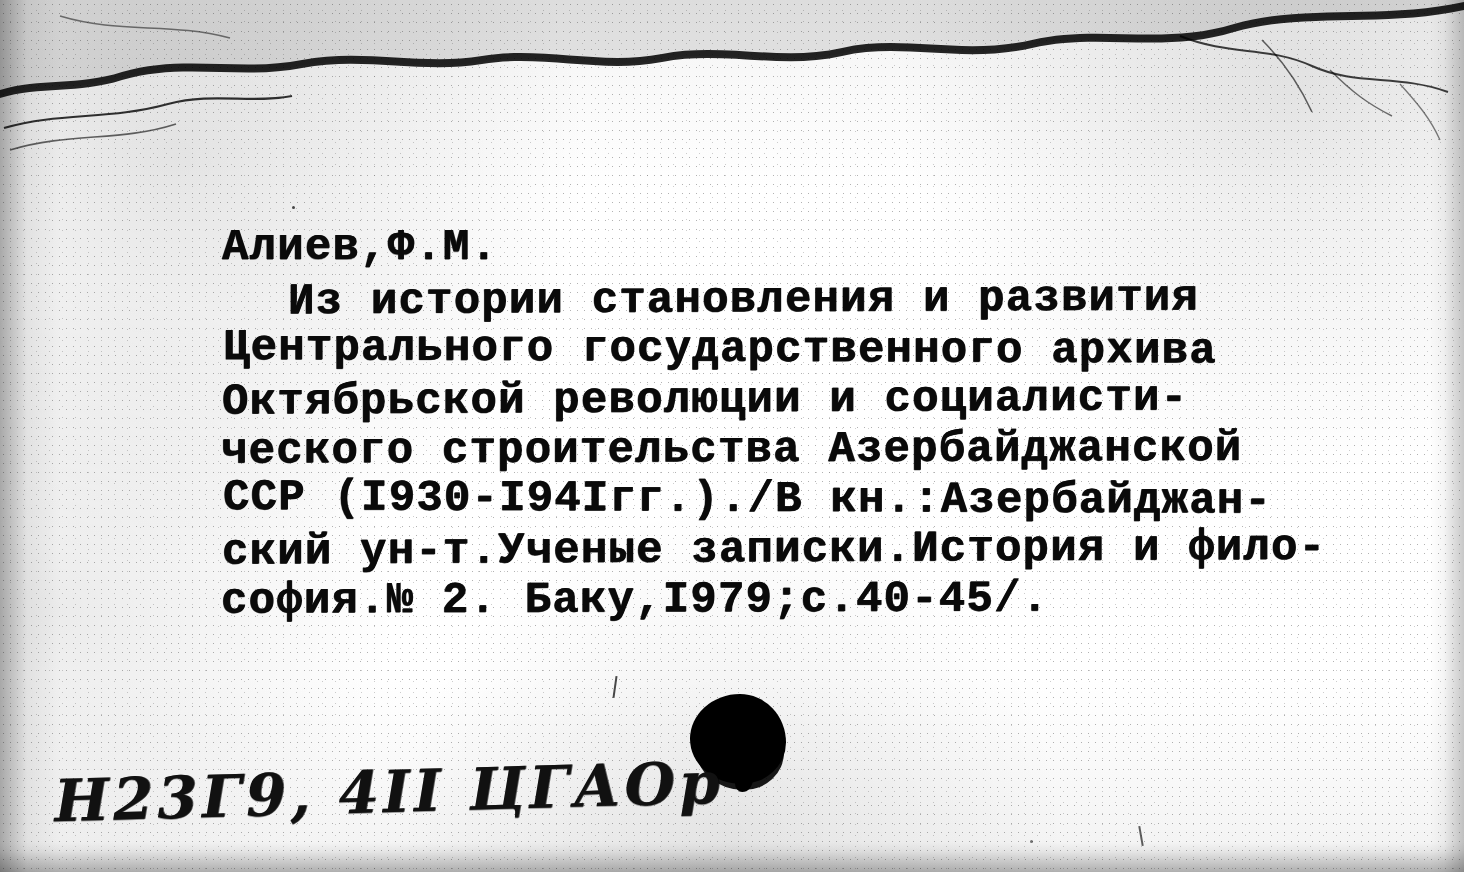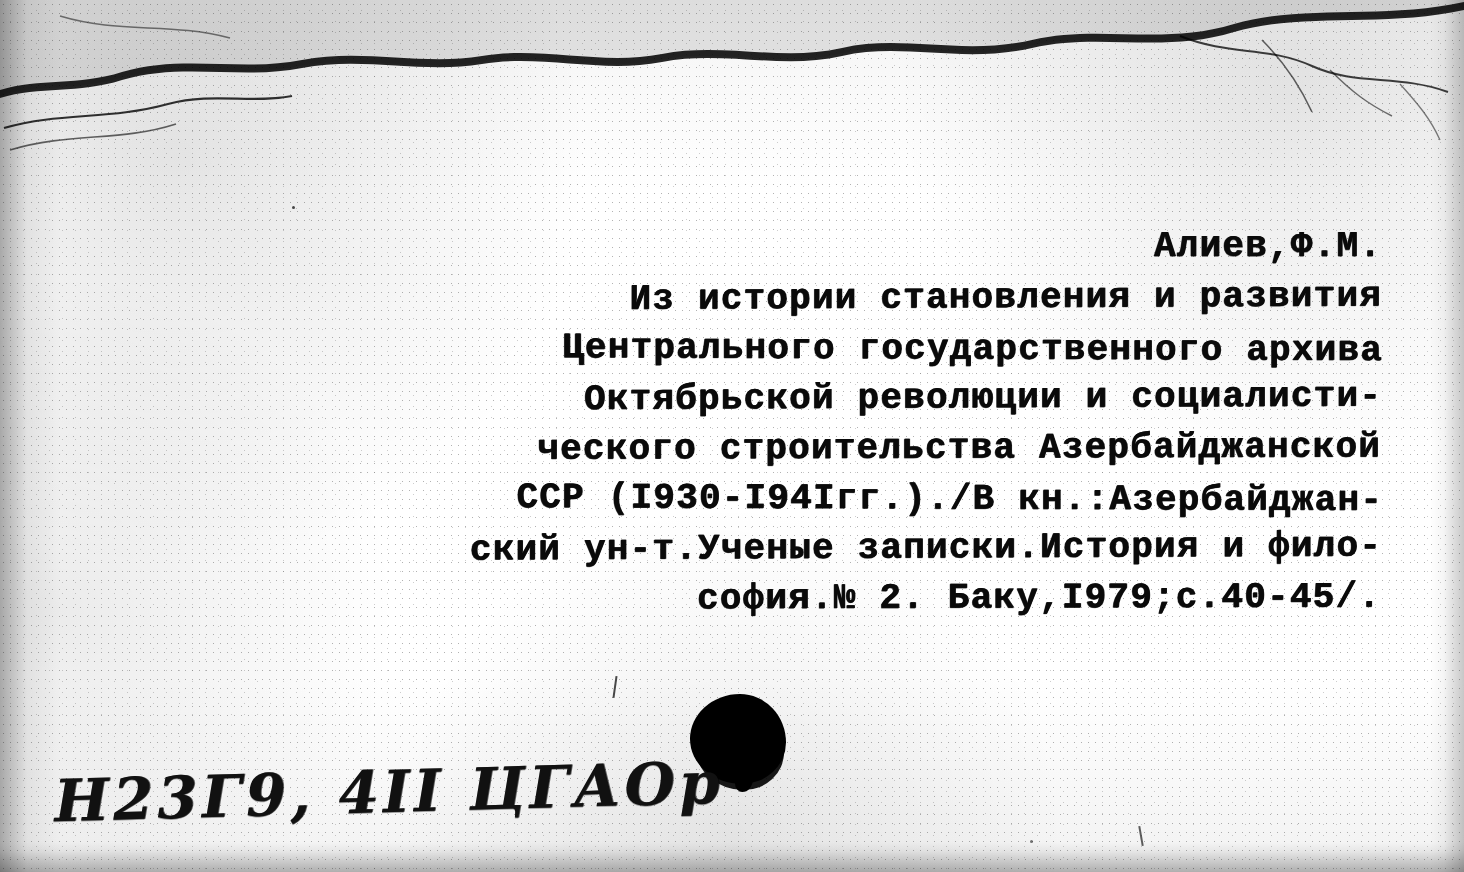--- a/index.html
+++ b/index.html
@@ -72,30 +72,29 @@
     background: linear-gradient(0deg, rgba(0,0,0,0.28) 0%, rgba(0,0,0,0.05) 70%, rgba(0,0,0,0) 100%);
   }
 
   
   .record {
     position: absolute;
     left: 222px;
     top: 222px;
     width: 1160px;
     color: #0a0a0a;
-    font-size: 36px;
+    font-size: 44px;
     line-height: 50px;
     letter-spacing: 1.2px;
     font-weight: 700;
     -webkit-font-smoothing: none;
     text-shadow:
       0.6px 0 0 rgba(0,0,0,0.85),
       -0.5px 0.4px 0 rgba(0,0,0,0.55),
       0 0.7px 0 rgba(0,0,0,0.45);
-    text-align: right;
   }
   .record .line {
     white-space: pre;
     display: block;
   }
   .record .line.author {
     margin-bottom: 2px;
   }
   .record .line.indent {
     text-indent: 66px;

